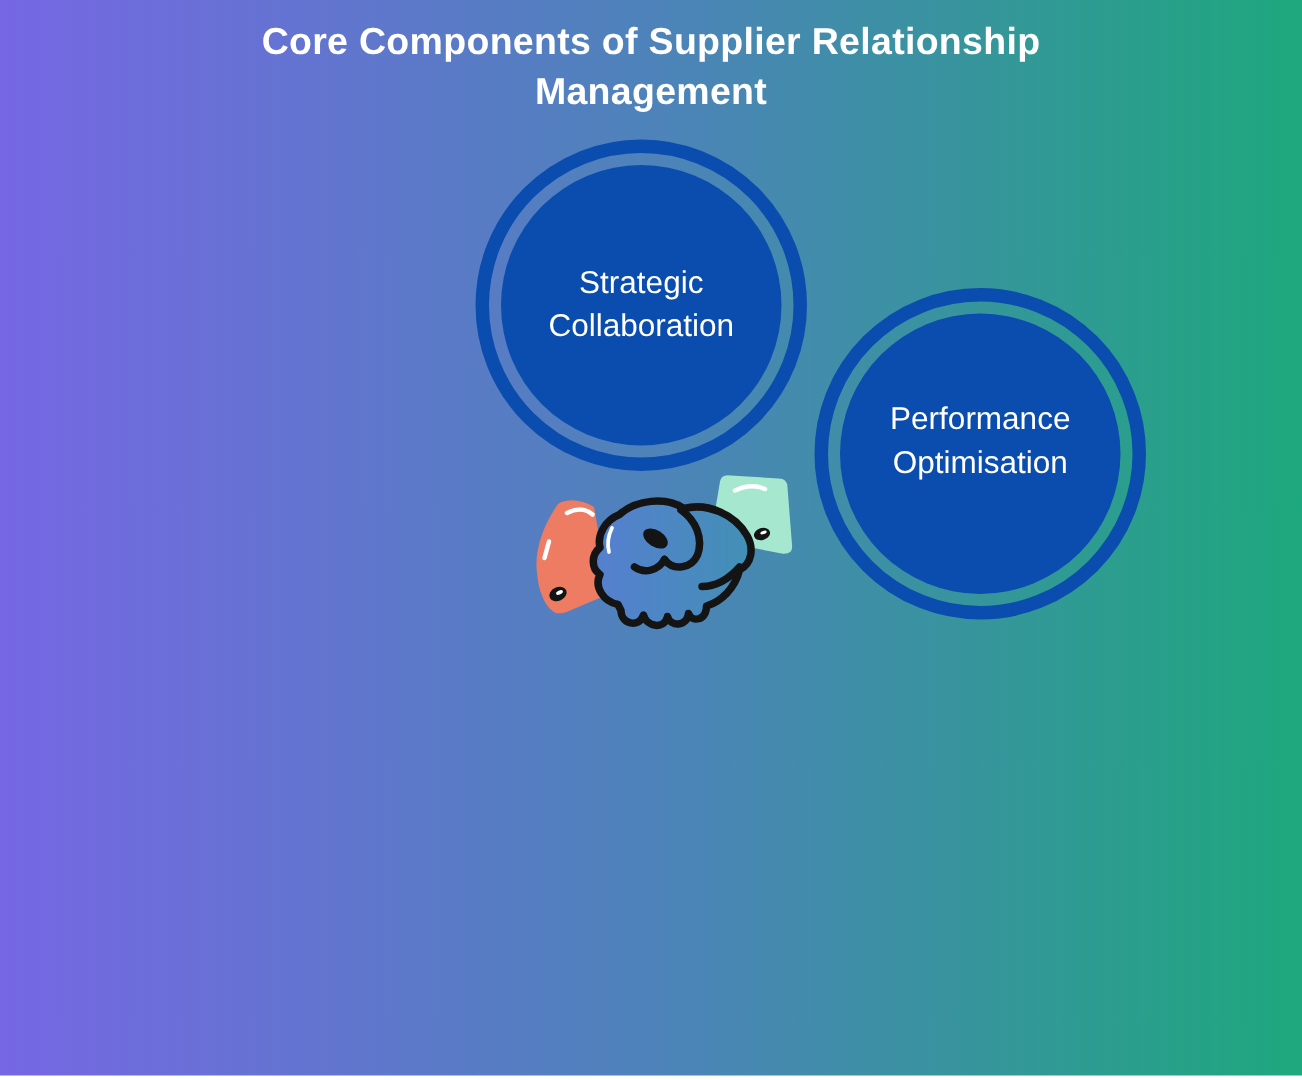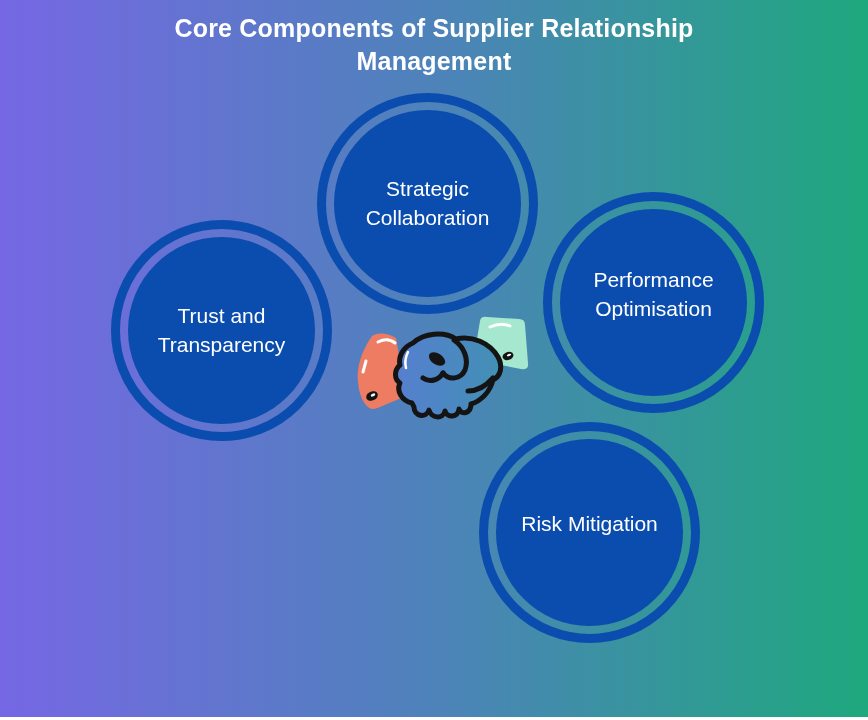--- a/index.html
+++ b/index.html
@@ -45,32 +45,22 @@
       <div class="label">Strategic Collaboration</div>
     </div>
   </div>
 
   <div class="bubble pos-right lift">
     <div class="inner">
       <div class="label">Performance Optimisation</div>
     </div>
   </div>
 
-  <div class="bubble pos-left">
-    <div class="inner">
-      <div class="label">Trust and Transparency</div>
-    </div>
-  </div>
 
 
-  <div class="bubble pos-bottom-right lift">
-    <div class="inner">
-      <div class="label">Risk Mitigation</div>
-    </div>
-  </div>
 
   <svg class="handshake" viewBox="0 0 190 105" xmlns="http://www.w3.org/2000/svg" aria-hidden="true">
     <defs>
       <linearGradient id="handfill" x1="0" y1="0" x2="1" y2="0">
         <stop offset="0" stop-color="#567fd0"></stop>
         <stop offset="1" stop-color="#4290b5"></stop>
       </linearGradient>
     </defs>
 
     <g>

